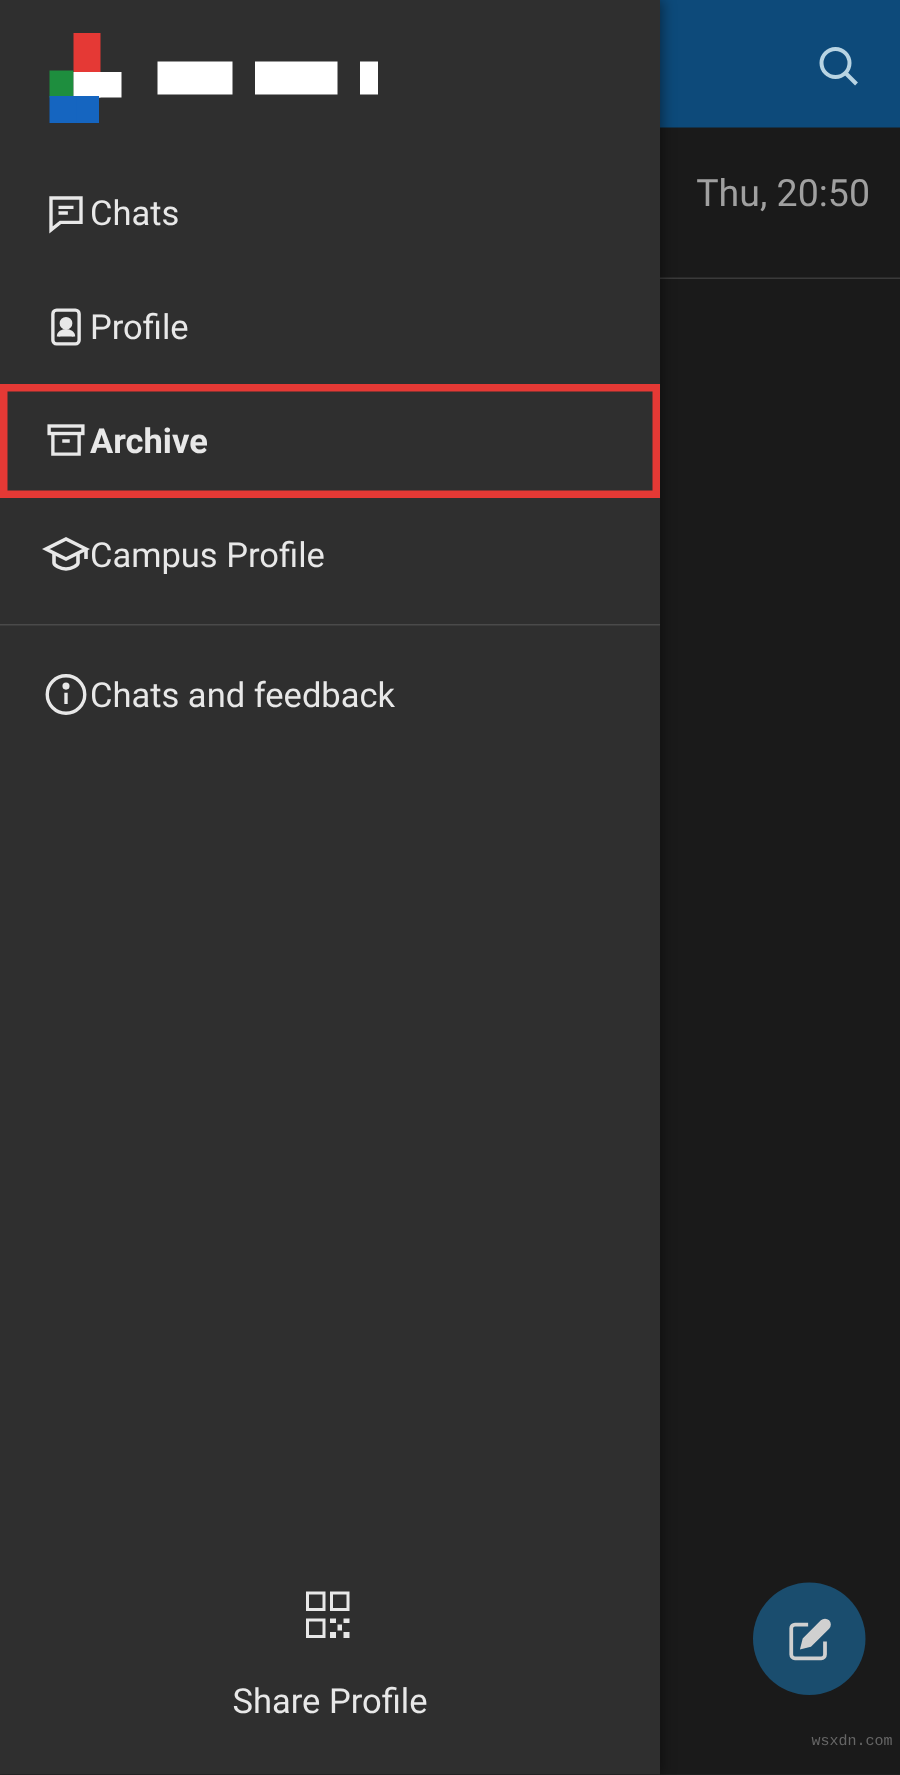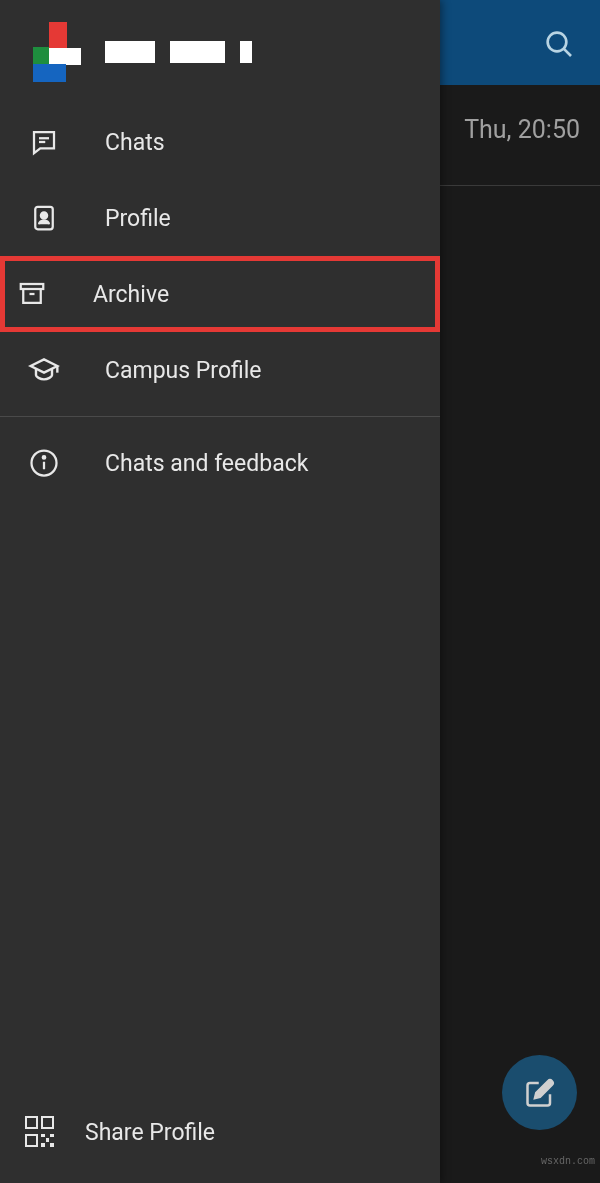--- a/index.html
+++ b/index.html
@@ -116,31 +116,31 @@
     .nb1 { width: 50px; }
     .nb2 { width: 55px; }
     .nb3 { width: 12px; }
     .menu-section {
       display: flex;
       flex-direction: column;
     }
     .menu-item {
       display: flex;
       align-items: center;
-      gap: 45px;
       padding: 22px 28px;
       color: #e8e8e8;
       font-size: 23px;
       font-weight: 400;
       cursor: pointer;
       position: relative;
     }
     .menu-item.highlighted {
       border: 5px solid #e53935;
-      padding: 17px 11px;
+      padding: 17px 23px;
+      font-weight: bold;
     }
     .menu-icon {
       width: 32px;
       height: 32px;
       display: flex;
       align-items: center;
       justify-content: center;
       color: #e8e8e8;
       flex-shrink: 0;
     }
@@ -150,20 +150,21 @@
       margin: 8px 0;
     }
     .drawer-footer {
       margin-top: auto;
       padding: 25px 25px 35px;
       display: flex;
       align-items: center;
       gap: 28px;
       color: #e8e8e8;
       font-size: 23px;
+      flex-direction: column;
     }
     .qr-icon {
       width: 32px;
       height: 32px;
       display: flex;
       flex-wrap: wrap;
       gap: 3px;
     }
     .qr-sq {
       width: 13px;

